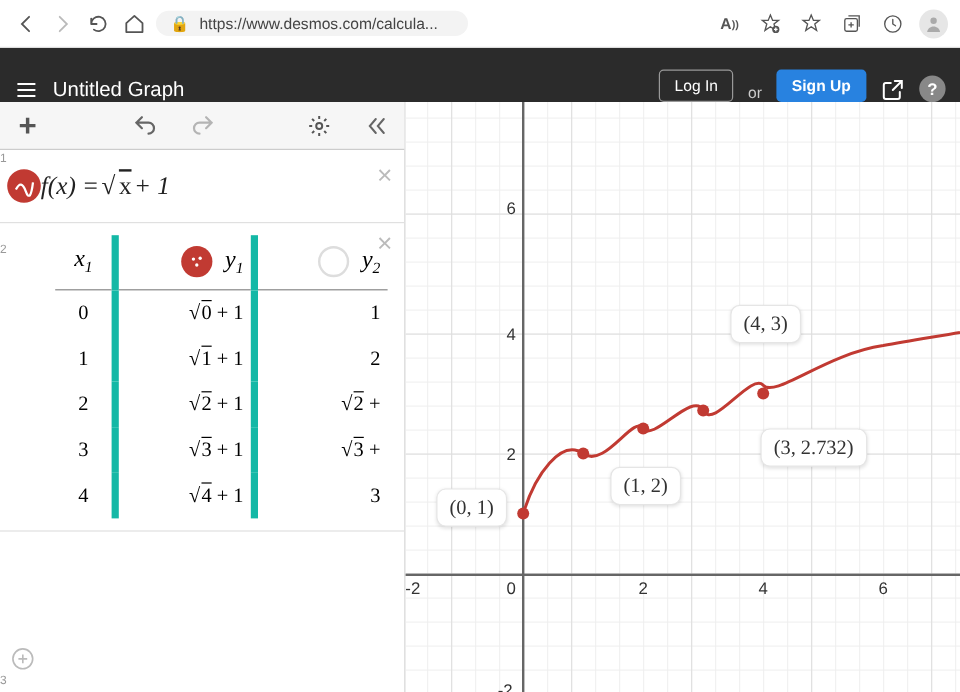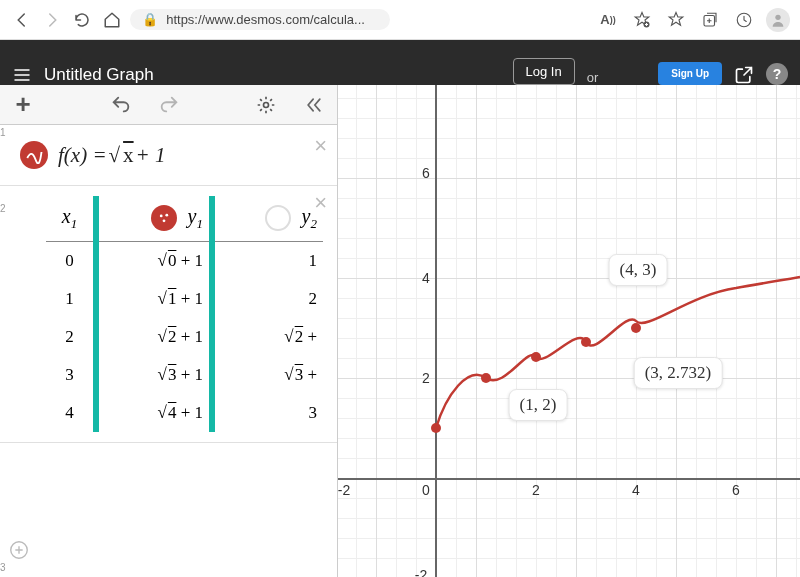--- a/index.html
+++ b/index.html
@@ -11,21 +11,21 @@
   .addr .lock { color:#666; }
   .bb-right { margin-left:auto; display:flex; align-items:center; gap:10px; }
   .avatar { width:24px; height:24px; border-radius:50%; background:#e6e6e6; display:flex; align-items:center; justify-content:center; color:#888; }
 
   
   .app-header { height:45px; background:#2b2b2b; display:flex; align-items:flex-end; padding:0 12px; color:#fff; gap:12px; }
   .app-header .title { font-size:17px; font-weight:400; }
   .sp { flex:1; }
   .out-btn { border:1px solid #999; background:transparent; color:#fff; padding:5px 12px; border-radius:4px; font-size:13px;margin-left:48px; }
   .or { color:#ccc; font-size:13px; }
-  .signup { background:#2882e0; border:none; color:#fff; padding:6px 13px; border-radius:4px; font-size:10px; font-weight:bold;margin-left:48px; }
+  .signup { background:#2882e0; border:none; color:#fff; padding:6px 13px; border-radius:4px; font-size:13px; font-weight:bold; }
   .white-ic { width:20px; height:20px; color:#fff; display:flex; align-items:center; justify-content:center; }
   .help { width:22px;height:22px;border-radius:50%;background:#888;color:#fff;display:flex;align-items:center;justify-content:center;font-weight:bold;font-size:14px; }
 
   
   .main { display:flex; height:492px; }
   .panel { width:338px; border-right:1px solid #ccc; background:#fff; position:relative; display:flex; flex-direction:column; }
   .graph { flex:1; position:relative; background:#fff; background-image:
       linear-gradient(#ddd 1px, transparent 1px),
       linear-gradient(90deg, #ddd 1px, transparent 1px),
       linear-gradient(#eee 1px, transparent 1px),
@@ -33,21 +33,21 @@
     background-size:100px 100px,100px 100px,20px 20px,20px 20px;
     background-position:-62px -7px,-62px -7px,-62px -7px,-62px -7px;
   }
   .axis-v { position:absolute; left:97px; top:0; bottom:0; width:2px; background:#666; }
   .axis-h { position:absolute; top:393px; left:0; right:0; height:2px; background:#666; }
 
   .toolbar { height:40px; border-bottom:1px solid #ccc; display:flex; align-items:center; justify-content:space-between; padding:0 12px; background:#f6f6f6; }
   .tb-left, .tb-right { display:flex; align-items:center; gap:26px; color:#555; font-size:20px; }
   .tb-ic { width:22px; height:22px; display:flex; align-items:center; justify-content:center; }
 
-  .expr-row { display:flex; align-items:center; padding:16px 12px 16px 20px; border-bottom:1px solid #e0e0e0; gap:10px; position:relative; }
+  .expr-row { display:flex; align-items:center; padding:16px 12px 16px 6px; border-bottom:1px solid #e0e0e0; position:relative; }
   .badge { width:28px;height:28px;border-radius:50%;background:#c13a32;display:flex;align-items:center;justify-content:center; }
   .badge svg path { stroke:#fff; stroke-width:2.5; fill:none; }
   .expr { font-family:"Times New Roman",serif; font-style:italic; font-size:21px; color:#222; display:flex; align-items:baseline; gap:2px; }
   .radic { font-style:normal; }
   .ov { text-decoration:overline; font-style:normal; padding-left:1px; }
   .close-x { position:absolute; right:10px; top:8px; color:#bbb; font-size:22px; }
 
   .table-wrap { padding:10px 14px 10px 46px; position:relative; border-bottom:1px solid #e0e0e0; }
   .table-wrap .close-x { top:4px; }
   table.vt { border-collapse:collapse; width:100%; font-family:"Times New Roman",serif; font-size:17px; }
@@ -269,20 +269,21 @@
     <svg class="curve" width="462" height="492">
       <path d="M98 343 C 108 310, 130 280, 148 293 S 190 260, 198 272 S 240 240, 248 257 S 288 225, 298 236 S 350 210, 398 203 C 420 199, 445 195, 462 192" stroke="#c13a32" stroke-width="2.5" fill="none"></path>
     </svg>
 
     <div class="pt" style="left:98px; top:343px"></div>
     <div class="pt" style="left:148px; top:293px"></div>
     <div class="pt" style="left:198px; top:272px"></div>
     <div class="pt" style="left:248px; top:257px"></div>
     <div class="pt" style="left:298px; top:243px"></div>
 
+    <div class="lbl" style="left:55px; top:338px">(0, 1)</div>
     <div class="lbl" style="left:200px; top:320px">(1, 2)</div>
     <div class="lbl" style="left:340px; top:288px">(3, 2.732)</div>
     <div class="lbl" style="left:300px; top:185px">(4, 3)</div>
 
     <div class="ax-lbl" style="left:88px; top:88px">6</div>
     <div class="ax-lbl" style="left:88px; top:193px">4</div>
     <div class="ax-lbl" style="left:88px; top:293px">2</div>
     <div class="ax-lbl" style="left:83px; top:490px">-2</div>
     <div class="ax-lbl" style="left:6px;  top:405px">-2</div>
     <div class="ax-lbl" style="left:88px; top:405px">0</div>

